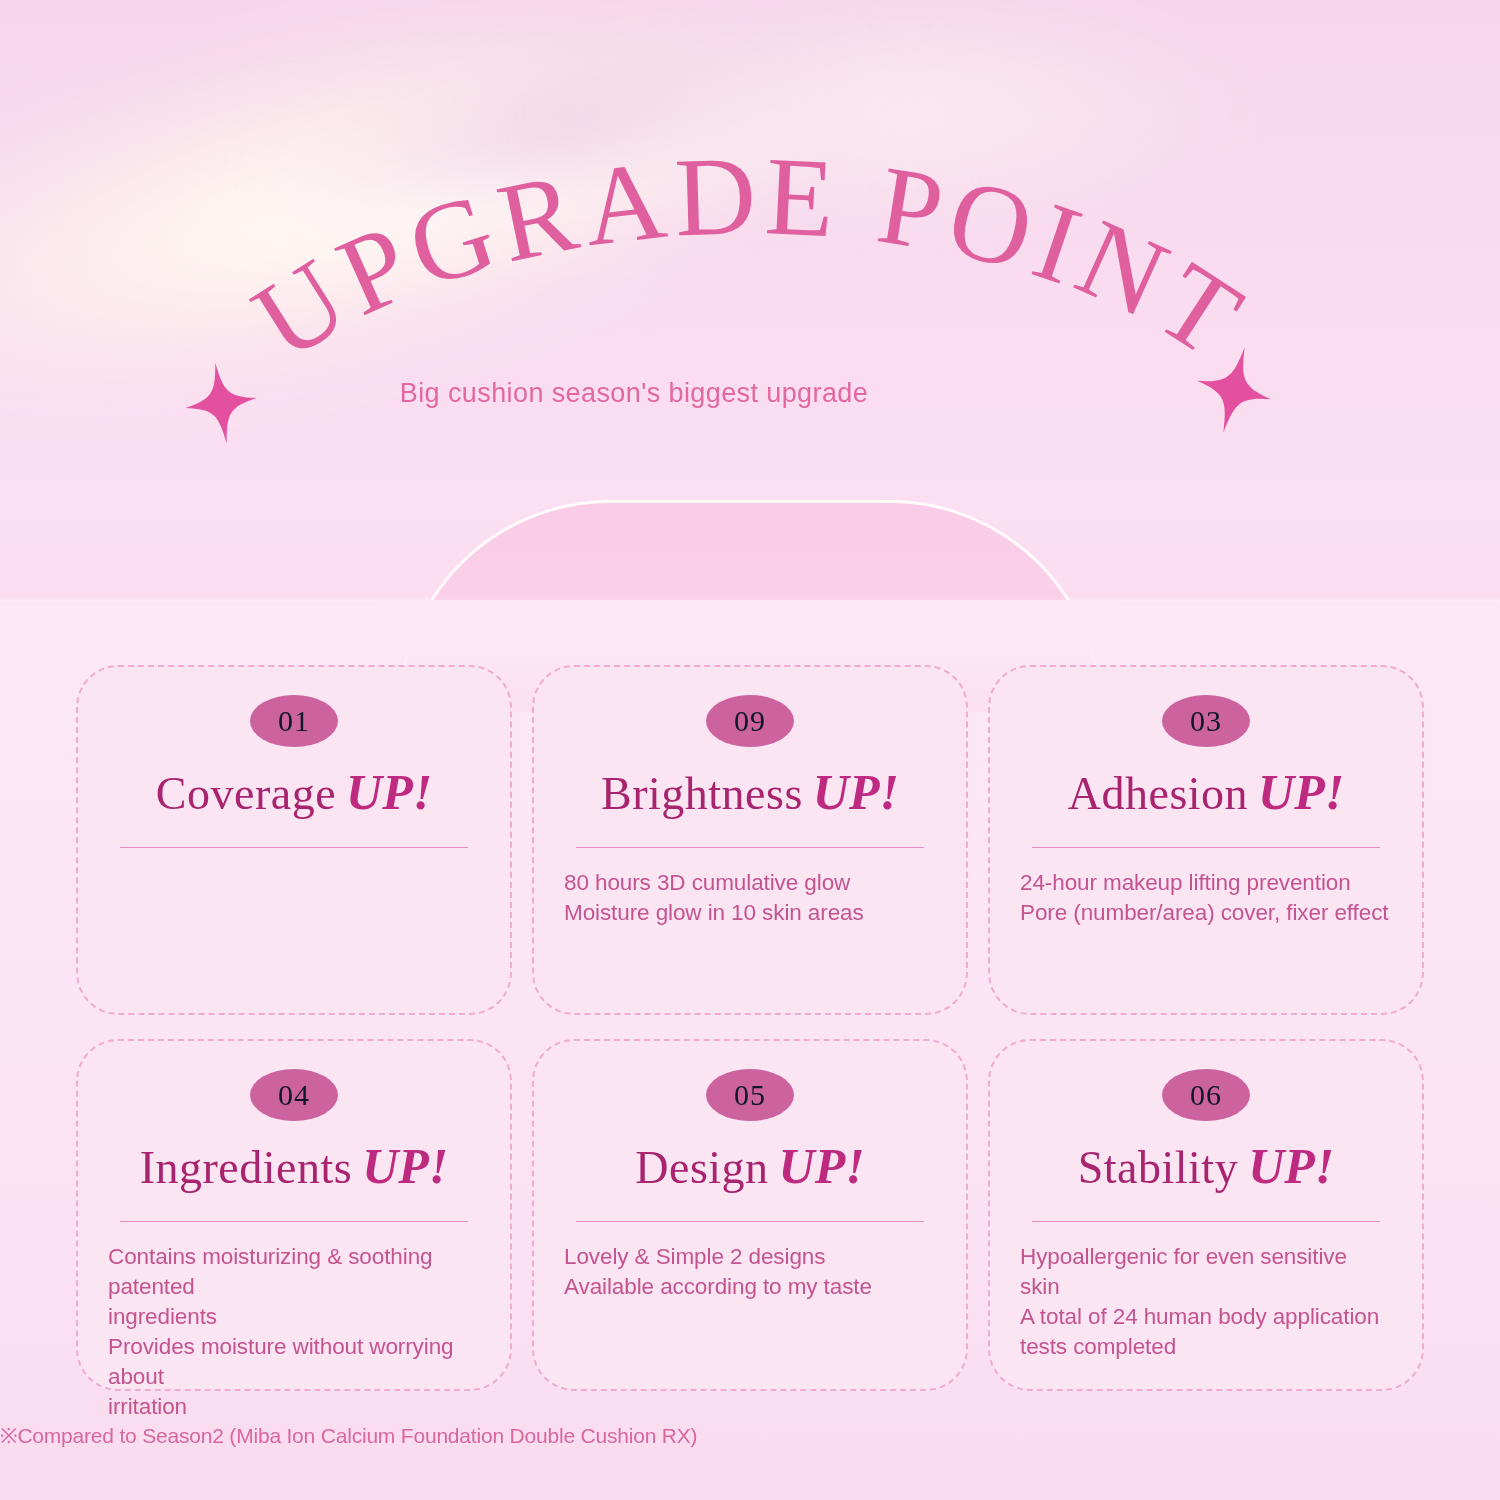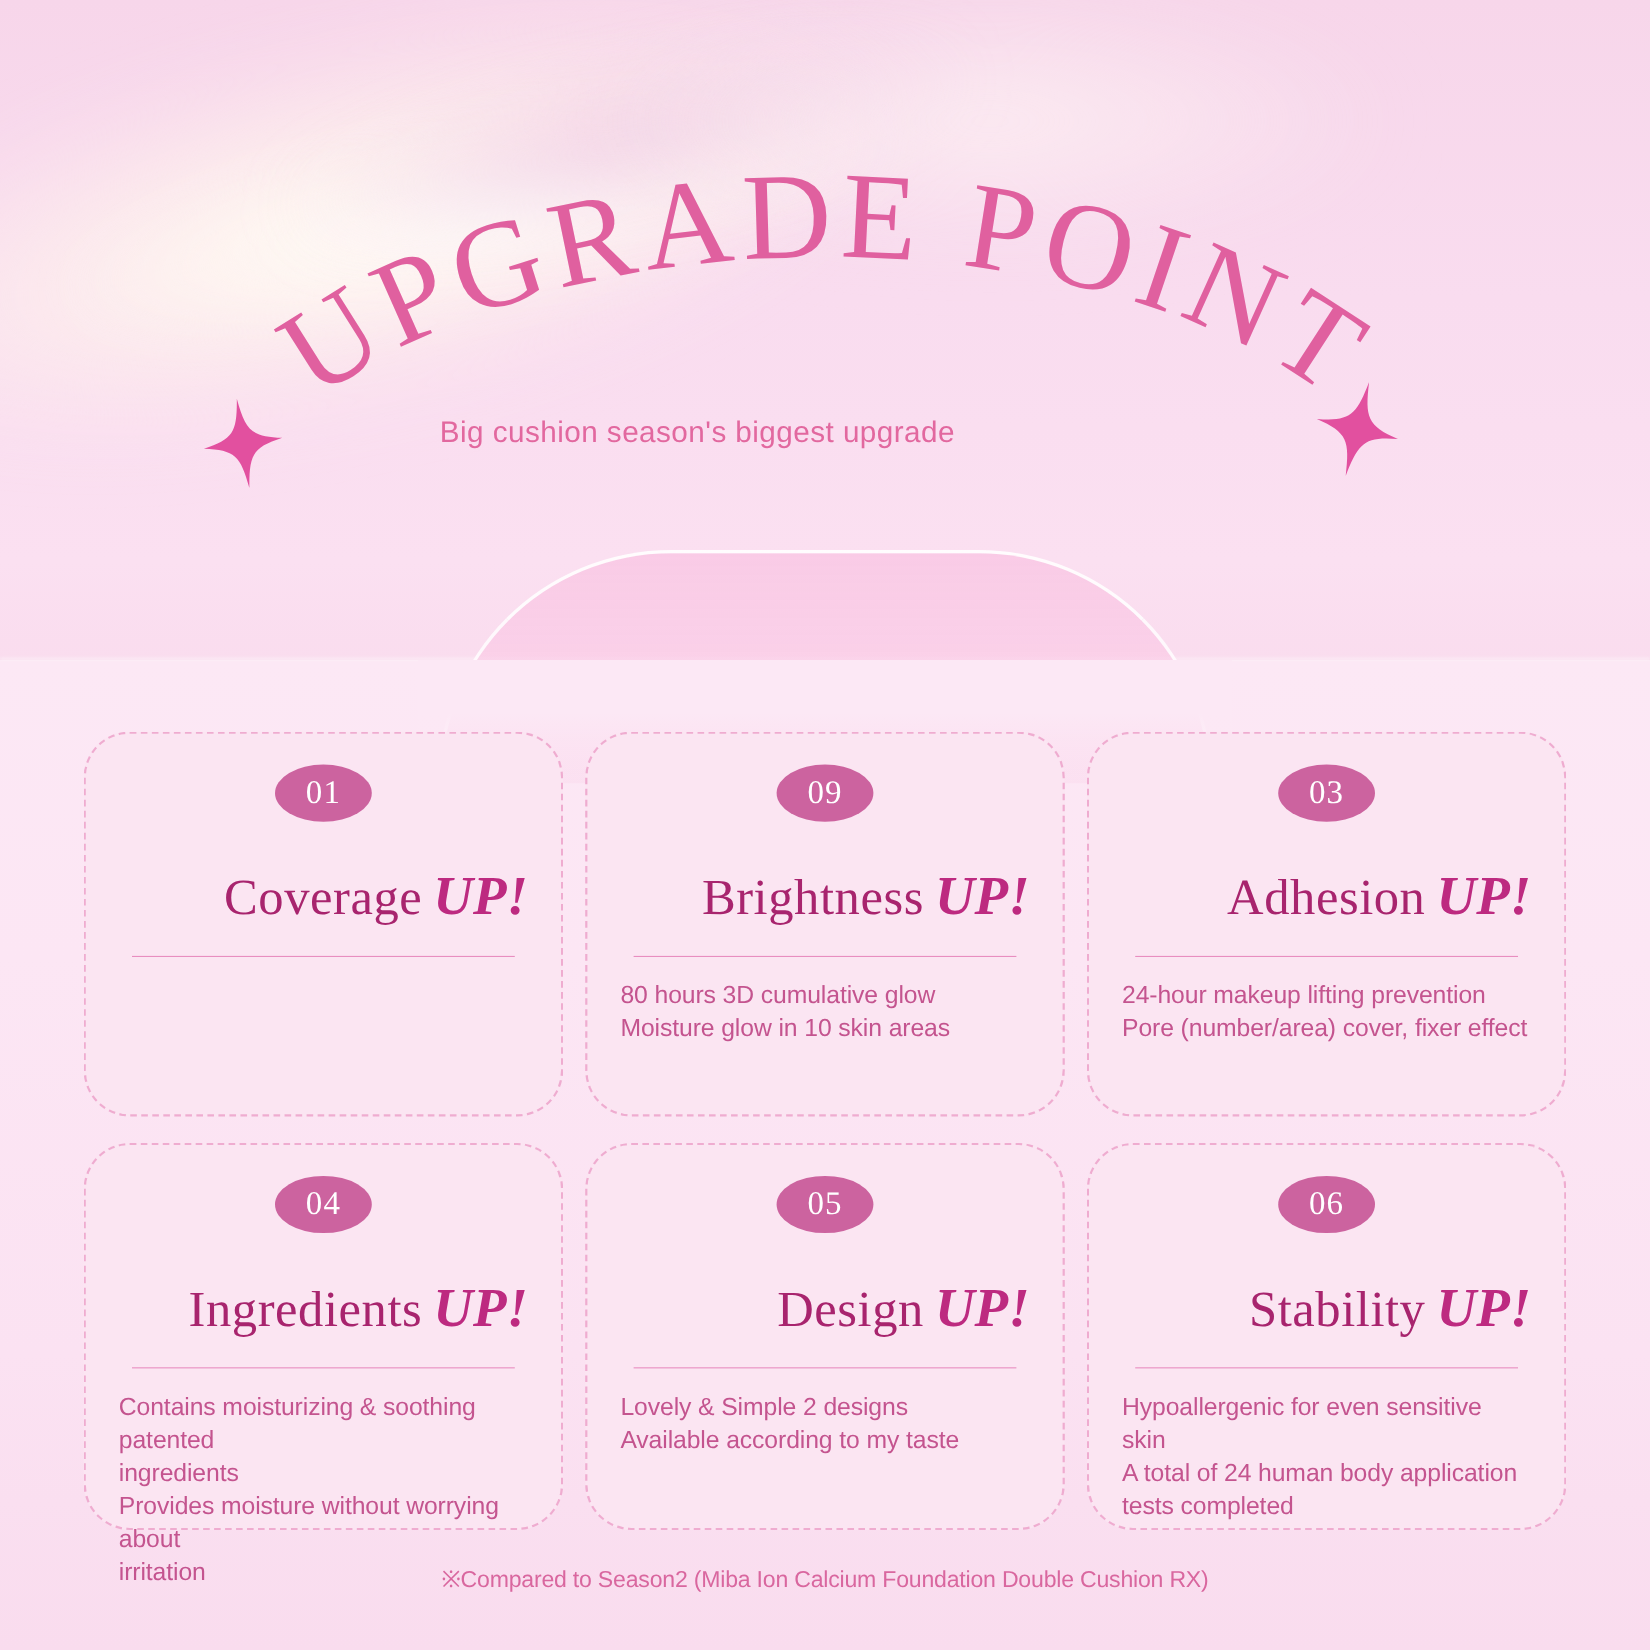--- a/index.html
+++ b/index.html
@@ -106,24 +106,24 @@
   .card.r1{height:350px;}
   .card.r2{height:352px;}
   .badge{
     width:88px;height:52px;border-radius:50%;
     background:#cc639f;
     margin:0 auto;
     display:flex;align-items:center;justify-content:center;
   }
   .badge span{
     font-family:"Liberation Serif", serif;
-    font-size:30px;color:#ffffff;letter-spacing:1px;line-height:1;text-align:center;
+    font-size:30px;color:#0f172a;letter-spacing:1px;line-height:1;text-align:center;
   }
   .headline{
-    margin-top:38px;text-align:right;
+    margin-top:16px;text-align:center;
     font-family:"Liberation Serif", serif;
     white-space:nowrap;
   }
   .headline .name{
     font-size:46px;color:#a8246e;letter-spacing:.5px;
   }
   .headline .up{
     font-size:50px;color:#bd2a80;font-weight:bold;font-style:italic;
     margin-left:10px;letter-spacing:0px;
   }
@@ -134,21 +134,21 @@
   .body-text{
     margin-top:20px;
     font-family:"Liberation Sans", sans-serif;
     font-size:22.5px;line-height:1.33;color:#c4548f;
     white-space:pre-line;
     letter-spacing:-0.1px;
   }
   .ta-l{text-align:left;}
 
   .footnote{
-    position:absolute;left:0;top:1421px;width:1500px;text-align:center;
+    position:absolute;left:0;top:1421px;width:1500px;text-align:left;
     font-family:"Liberation Sans", sans-serif;
     font-size:21px;color:#d9679f;letter-spacing:-0.2px;
   }
 </style>
 </head>
 <body>
 
 <div id="stage">
 
   <div class="wisp wisp-a"></div>

